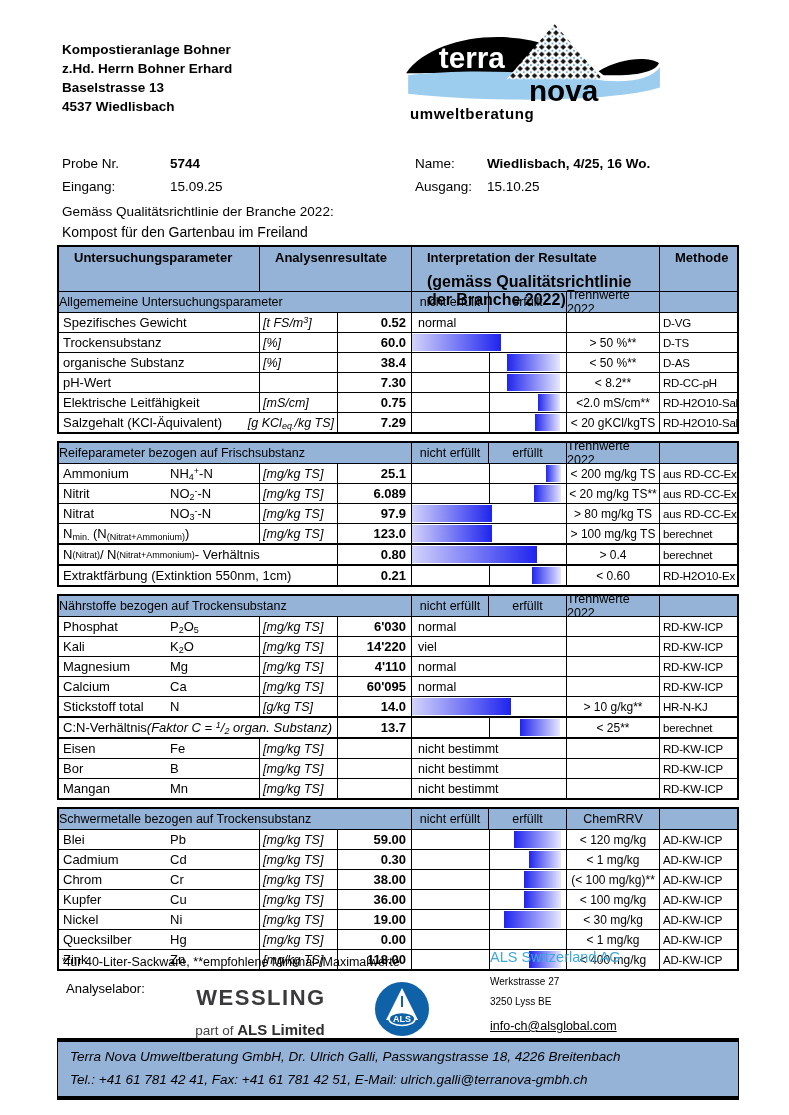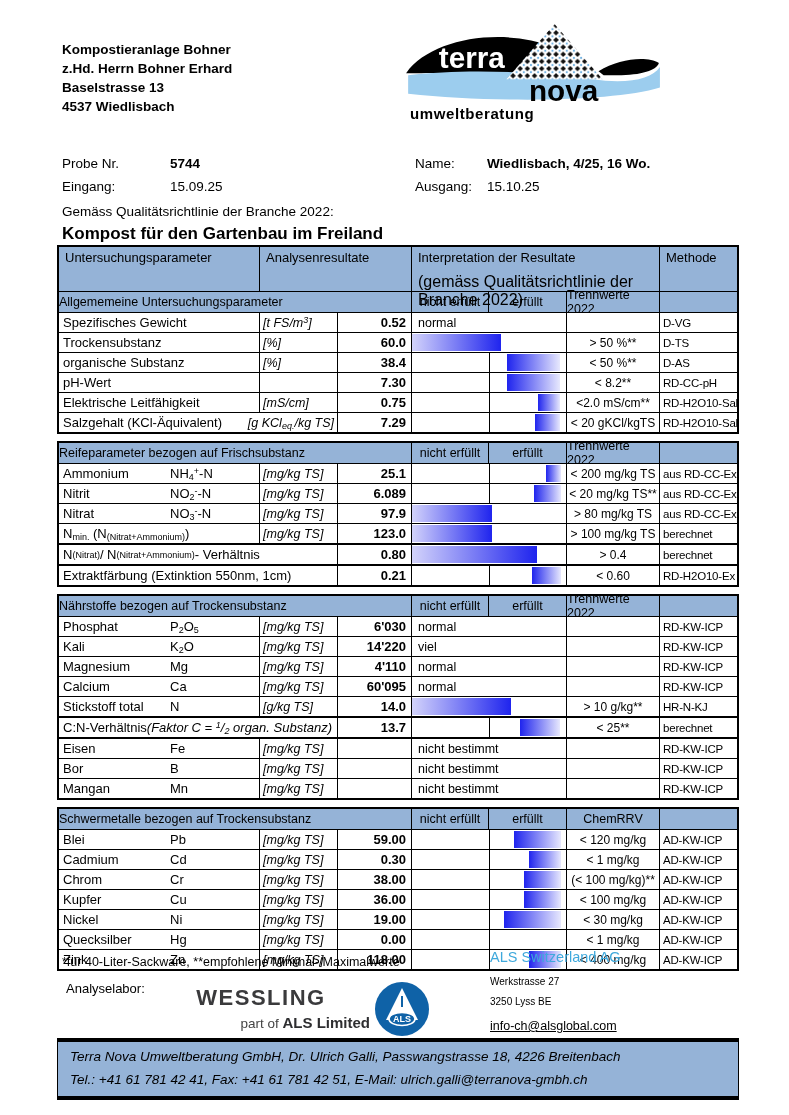--- a/index.html
+++ b/index.html
@@ -9,33 +9,33 @@
 
   
   .recipient{left:62px;top:40px;font-weight:bold;font-size:13.5px;line-height:19px;}
   .logo-svg{left:402px;top:22px;}
   .tagline{left:410px;top:105px;font-weight:bold;font-size:15px;letter-spacing:.6px;}
 
   
   .meta span{position:absolute;font-size:13.5px;white-space:nowrap;}
   .b{font-weight:bold;}
   .richtlinie{left:62px;top:204px;font-size:13.5px;}
-  .produkt{left:62px;top:224px;font-size:17px;font-weight:bold;}
+  .produkt{left:62px;top:224px;font-size:14px;font-weight:normal;}
 
   
   .tablewrap{left:57px;top:245px;width:682px;}
   .block{border:2px solid #000;width:682px;box-sizing:border-box;margin-bottom:7px;background:#fff;}
   .row{display:flex;height:19px;border-top:1px solid #000;}
   .block .row:first-child{border-top:none;}
   .row.thick{border-top:2px solid #000;}
   .mhead{height:44px;background:var(--header_blue,#95b3d7);}
   .subhead{height:20px;background:var(--header_blue,#95b3d7);}
   .c{box-sizing:border-box;border-right:1px solid #000;display:flex;align-items:center;position:relative;}
   .c.last{border-right:none;}
-  .mhead .c{align-items:flex-start;padding-top:3px;font-weight:normal;font-size:13px;padding-left:6px;}
+  .mhead .c{align-items:flex-start;padding-top:3px;font-weight:bold;font-size:13px;padding-left:15px;}
   .w1{width:201px;}.w2{width:152px;}
   .w3{width:248px;display:block;}
   .w4{width:77px;font-weight:normal;}
   .h3a{font-size:13px;}.h3b{font-size:16px;margin-top:8px;}
   .subhead .c{font-size:12.5px;}
   .st{width:353px;}
   .sn{width:77px;justify-content:center;}
   .se{width:78px;justify-content:center;}
   .strn{width:93px;justify-content:center;}
   .sm{width:77px;}
@@ -55,21 +55,21 @@
   .tr{width:93px;justify-content:center;font-size:12px;white-space:nowrap;}
   .mt{width:77px;padding-left:3px;font-size:11.5px;letter-spacing:-.2px;white-space:nowrap;}
   sub,sup{font-size:9px;line-height:0;}
   sub{vertical-align:-2px;}sup{vertical-align:4px;}
 
   
   .footnote{left:62px;top:955px;font-size:12.5px;}
   .analyselabor{left:66px;top:981px;font-size:13px;}
   .wessling{left:150px;top:983px;width:222px;}
   .wname{font-size:22px;font-weight:bold;color:#3a3a3c;letter-spacing:1.5px;line-height:30px;text-align:center;}
-  .wsub{font-size:13.5px;text-align:right;padding-right:2px;color:#444;margin-top:1px;}
+  .wsub{font-size:13.5px;text-align:center;padding-right:2px;color:#444;margin-top:8px;}
   .wsub .wals{font-weight:bold;font-size:15px;color:#2e2e30;}
   .alsbadge{left:374px;top:981px;}
   .alsinfo{left:490px;top:949px;}
   .alsname{color:var(--als_blue,#3fa9dc);font-size:14.5px;margin-bottom:7px;}
   .alsaddr{font-size:10px;line-height:20px;}
   .alsemail{margin-top:7px;font-size:12.5px;color:#000000;text-decoration:underline;cursor:pointer;}
   .bottombar{left:57px;top:1038px;width:682px;box-sizing:border-box;background:var(--header_blue,#95b3d7);
              border:1px solid #000;border-top-width:4px;border-bottom-width:4px;
              padding:3px 0 5px 12px;font-style:italic;font-size:13.5px;line-height:23px;}
 </style>

